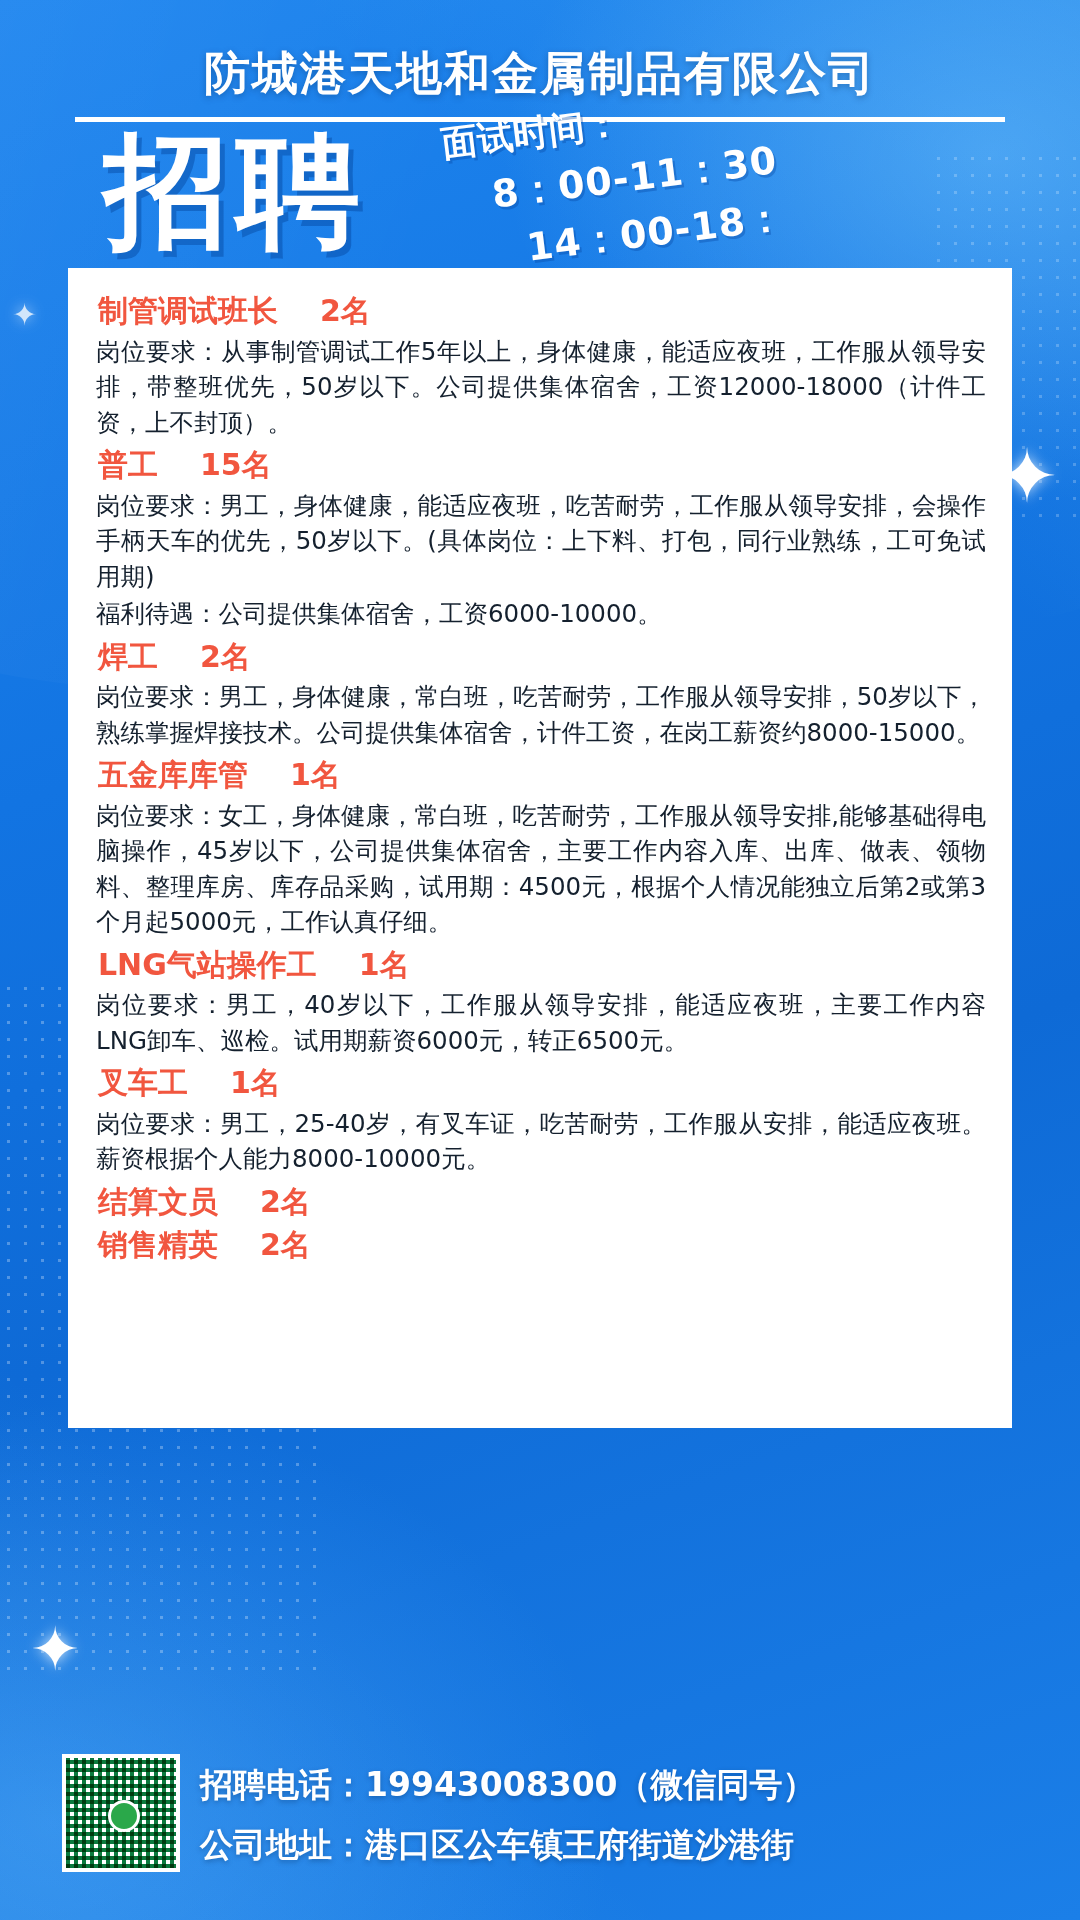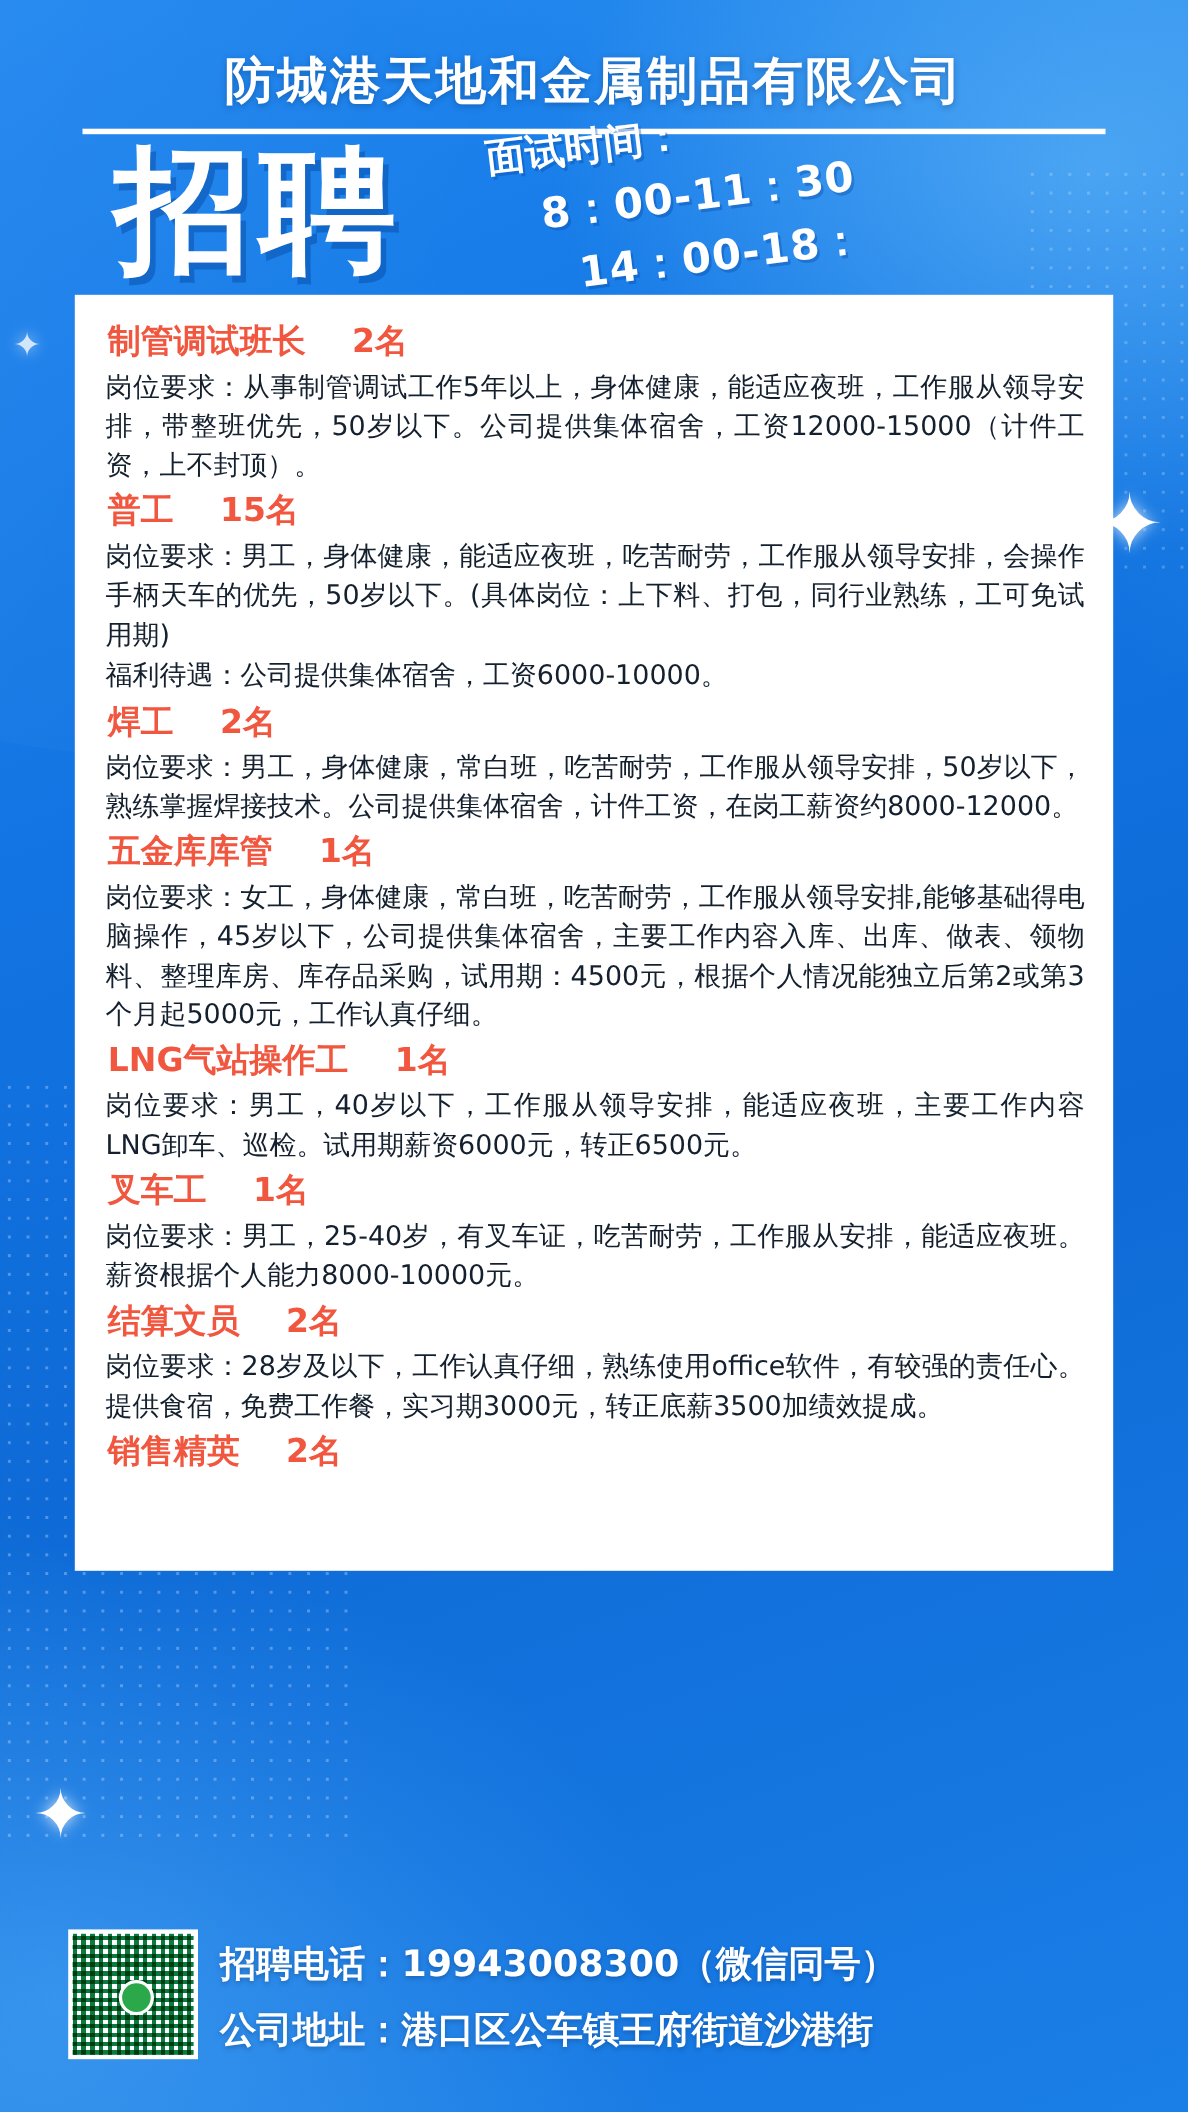--- a/index.html
+++ b/index.html
@@ -235,36 +235,36 @@
     <div class="interview-time">8：00-11：30</div>
     <div class="interview-time">14：00-18：00</div>
   </div>
 
   <div class="card">
 
     <div class="job">
       <div class="job-head">
         <span>制管调试班长</span><span class="job-count">2名</span>
       </div>
-      <p class="job-body">岗位要求：从事制管调试工作5年以上，身体健康，能适应夜班，工作服从领导安排，带整班优先，50岁以下。公司提供集体宿舍，工资12000-15000（计件工资，上不封顶）。</p>
+      <p class="job-body">岗位要求：从事制管调试工作5年以上，身体健康，能适应夜班，工作服从领导安排，带整班优先，50岁以下。公司提供集体宿舍，工资12000-18000（计件工资，上不封顶）。</p>
     </div>
 
     <div class="job">
       <div class="job-head">
         <span>普工</span><span class="job-count">15名</span>
       </div>
       <p class="job-body">岗位要求：男工，身体健康，能适应夜班，吃苦耐劳，工作服从领导安排，会操作手柄天车的优先，50岁以下。(具体岗位：上下料、打包，同行业熟练，工可免试用期)</p>
       <p class="job-body">福利待遇：公司提供集体宿舍，工资6000-10000。</p>
     </div>
 
     <div class="job">
       <div class="job-head">
         <span>焊工</span><span class="job-count">2名</span>
       </div>
-      <p class="job-body">岗位要求：男工，身体健康，常白班，吃苦耐劳，工作服从领导安排，50岁以下，熟练掌握焊接技术。公司提供集体宿舍，计件工资，在岗工薪资约8000-12000。</p>
+      <p class="job-body">岗位要求：男工，身体健康，常白班，吃苦耐劳，工作服从领导安排，50岁以下，熟练掌握焊接技术。公司提供集体宿舍，计件工资，在岗工薪资约8000-15000。</p>
     </div>
 
     <div class="job">
       <div class="job-head">
         <span>五金库库管</span><span class="job-count">1名</span>
       </div>
       <p class="job-body">岗位要求：女工，身体健康，常白班，吃苦耐劳，工作服从领导安排,能够基础得电脑操作，45岁以下，公司提供集体宿舍，主要工作内容入库、出库、做表、领物料、整理库房、库存品采购，试用期：4500元，根据个人情况能独立后第2或第3个月起5000元，工作认真仔细。</p>
     </div>
 
 
@@ -279,21 +279,20 @@
       <div class="job-head">
         <span>叉车工</span><span class="job-count">1名</span>
       </div>
       <p class="job-body">岗位要求：男工，25-40岁，有叉车证，吃苦耐劳，工作服从安排，能适应夜班。薪资根据个人能力8000-10000元。</p>
     </div>
 
     <div class="job">
       <div class="job-head">
         <span>结算文员</span><span class="job-count">2名</span>
       </div>
-      <p class="job-body">岗位要求：28岁及以下，工作认真仔细，熟练使用office软件，有较强的责任心。提供食宿，免费工作餐，实习期3000元，转正底薪3500加绩效提成。</p>
     </div>
 
     <div class="job">
       <div class="job-head">
         <span>销售精英</span><span class="job-count">2名</span>
       </div>
 
     </div>
 
   </div>

